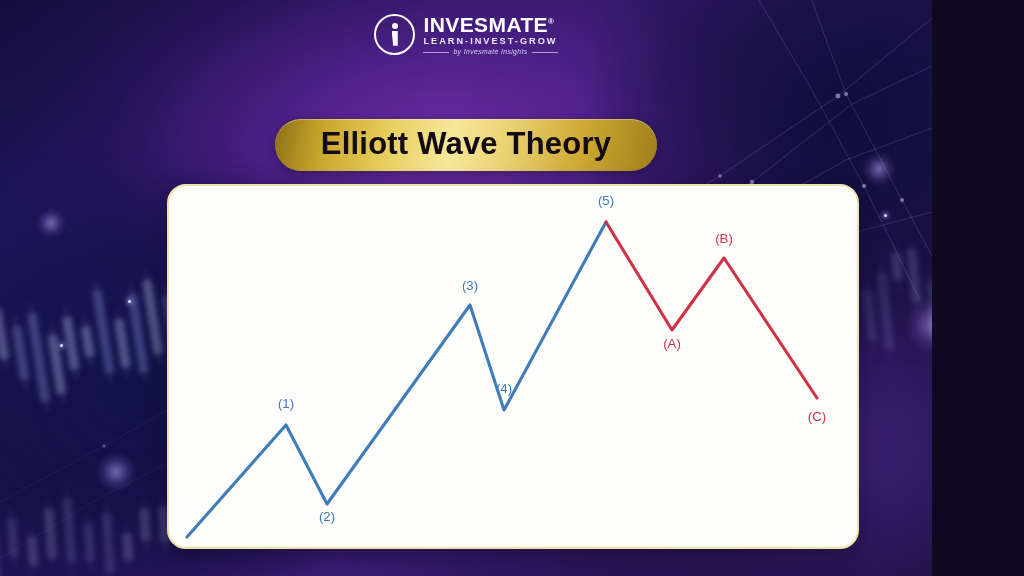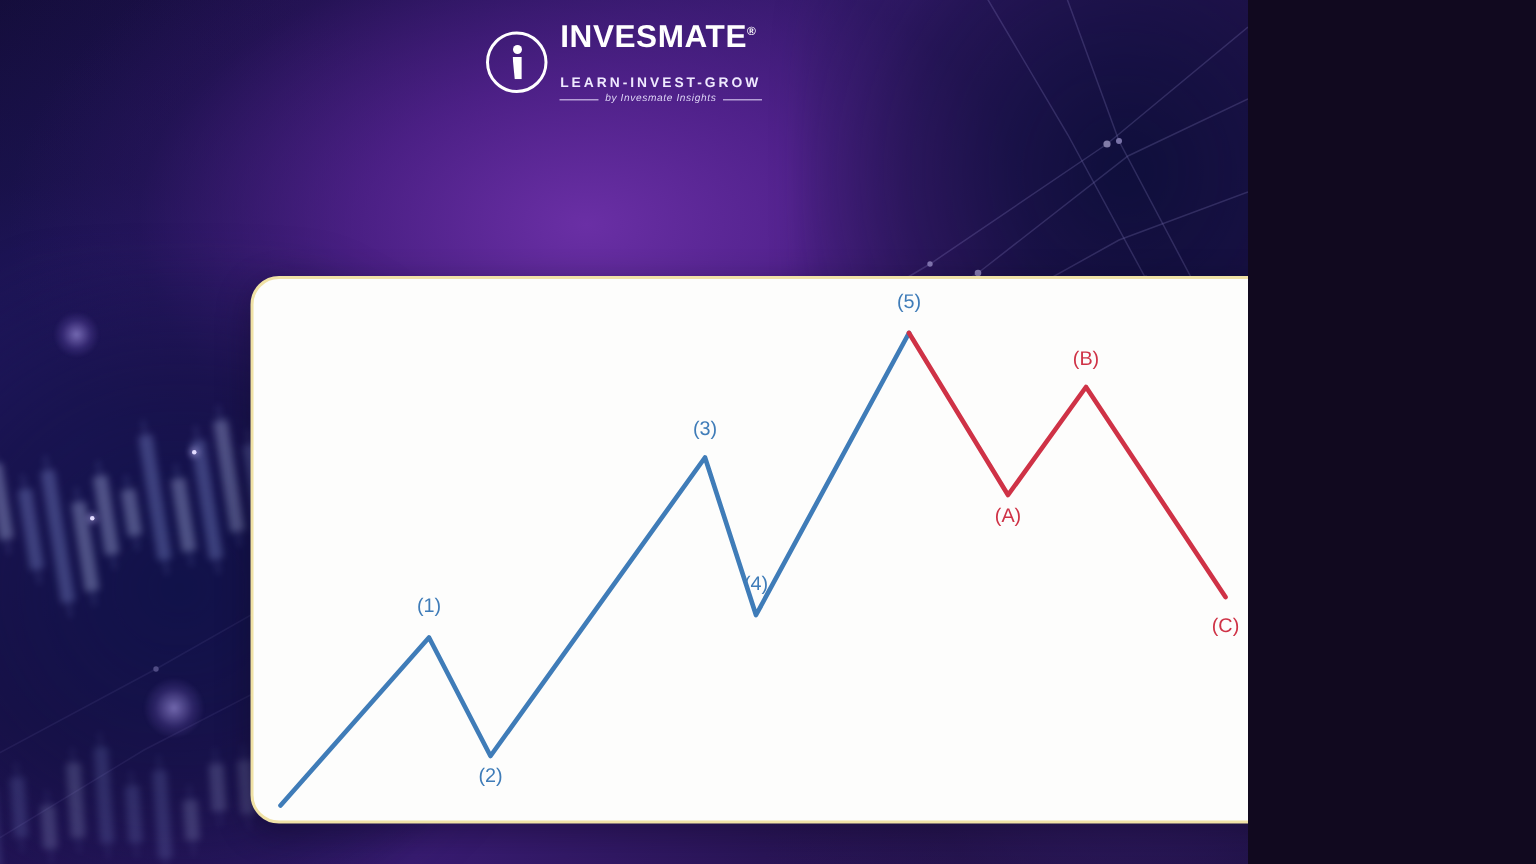--- a/index.html
+++ b/index.html
@@ -3,21 +3,21 @@
 <meta charset="utf-8">
 <title>Elliott Wave Theory</title>
 <style>
   html, body {
     margin: 0;
     padding: 0;
     background: #11091f;
   }
   .stage {
     position: relative;
-    width: 832px;
+    width: 932px;
     height: 576px;
     overflow: hidden;
     font-family: "Liberation Sans", "DejaVu Sans", sans-serif;
     background: #b91c1c;
   }
 
   
   .bg-base {
     position: absolute;
     inset: 0;
@@ -129,21 +129,21 @@
   .logo-name .tm {
     font-size: 8px;
     vertical-align: super;
     font-weight: 700;
   }
   .logo-tag {
     font-size: 9.2px;
     font-weight: 600;
     letter-spacing: 2.0px;
     color: #efe9ff;
-    margin-top: 16px;
+    margin-top: 2px;
   }
   .logo-sub {
     display: flex;
     align-items: center;
     gap: 4px;
     margin-top: 2.5px;
   }
   .logo-sub .rule { flex: 1; height: 1px; background: rgba(235,228,255,0.65); }
   .logo-sub span.txt {
     font-size: 6.8px;
@@ -334,20 +334,23 @@
       <div class="logo-tag">LEARN-INVEST-GROW</div>
       <div class="logo-sub">
         <span class="rule"></span>
         <span class="txt">by Invesmate Insights</span>
         <span class="rule"></span>
       </div>
     </div>
   </div>
 
 
+  <div class="pill-wrap">
+    <div class="pill">Elliott Wave Theory</div>
+  </div>
 
   <div class="card">
     <svg viewBox="0 0 688 361" preserveAspectRatio="none">
       <g id="wave-series" fill="none" stroke-linecap="round" stroke-linejoin="round" stroke-width="3.1">
           <polyline points="18,351 117,239 158,318 301,119 335,224 437,36" stroke="#3f7cb8"></polyline>
           <polyline points="437,36 503,144 555,72 648,212" stroke="#cf3246"></polyline>
         </g>
       <g id="wave-labels">
           <text x="117" y="222" text-anchor="middle" class="wave-label" fill="#3f7cb8">(1)</text>
           <text x="158" y="335" text-anchor="middle" class="wave-label" fill="#3f7cb8">(2)</text>

